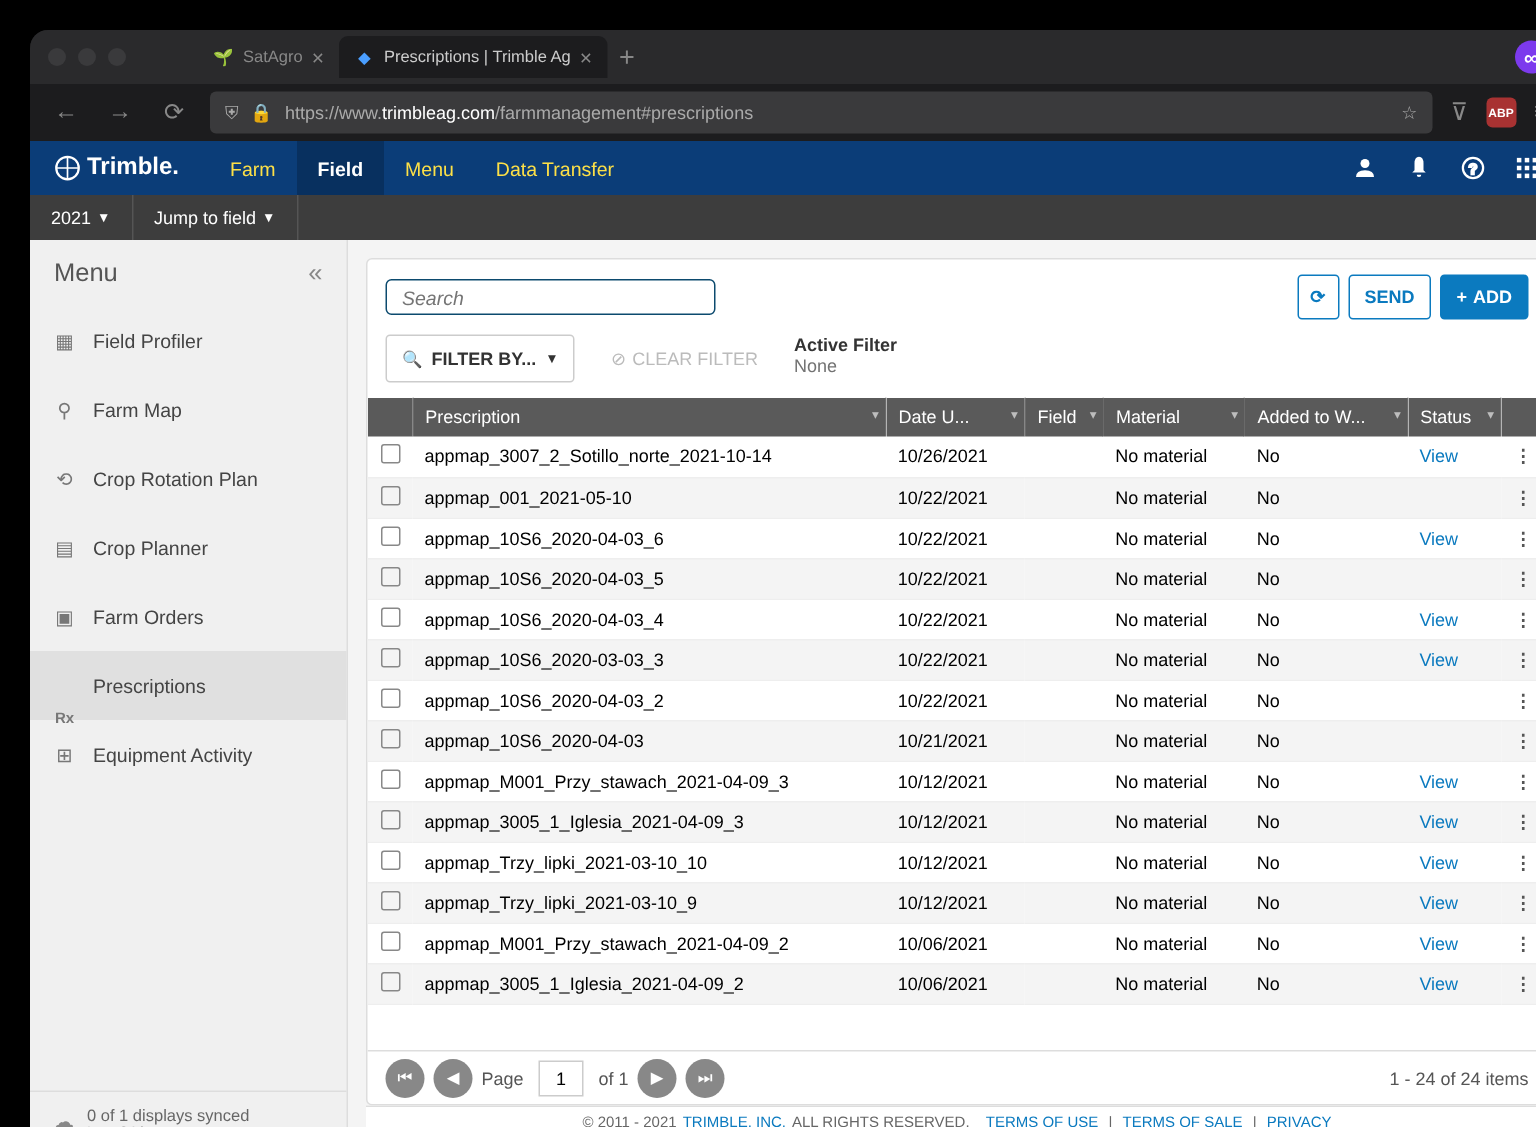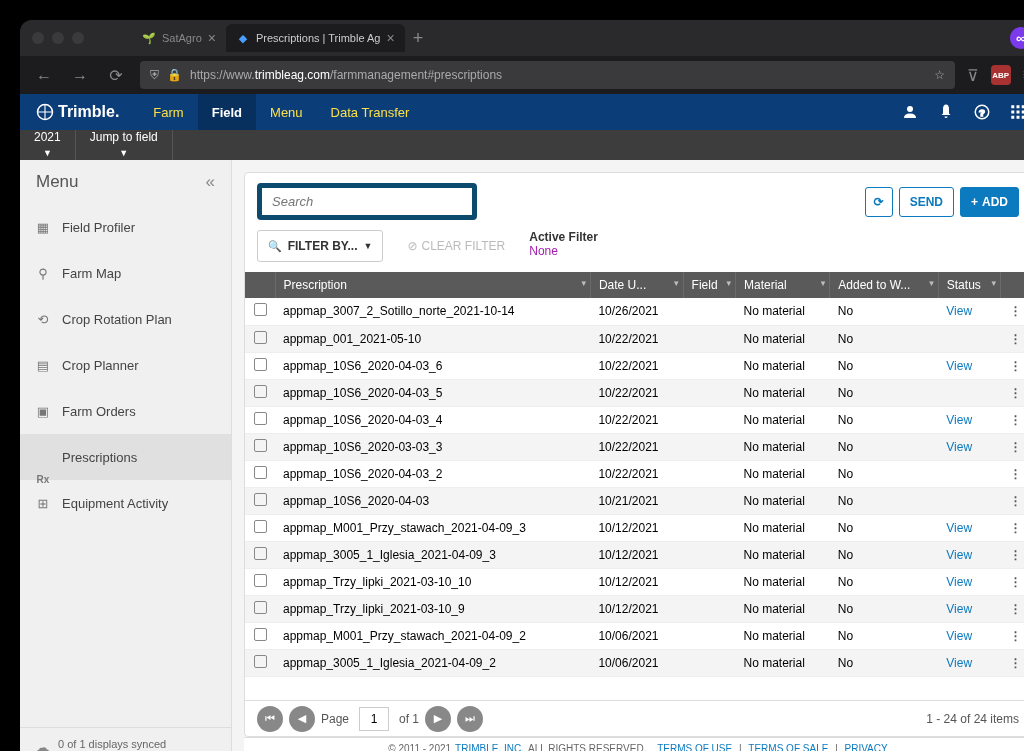--- a/index.html
+++ b/index.html
@@ -25,46 +25,46 @@
 .app { flex: 1; background: #f4f4f4; display: flex; flex-direction: column; overflow: hidden; }
 .app-header { height: 36px; background: #0b3d78; display: flex; align-items: center; padding: 0 16px; color: white; }
 .logo { font-weight: bold; font-size: 16px; display: flex; align-items: center; gap: 4px; }
 .logo-icon { width: 18px; height: 18px; }
 .main-nav { display: flex; gap: 0; margin-left: 20px; }
 .main-nav-item { padding: 0 14px; height: 36px; display: flex; align-items: center; font-size: 13px; color: #fde047; cursor: pointer; }
 .main-nav-item.active { background: #08305f; color: #fff; font-weight: 600; }
 .header-right { margin-left: auto; display: flex; gap: 16px; align-items: center; }
 .header-icon { width: 20px; height: 20px; color: white; cursor: pointer; display: flex; align-items: center; justify-content: center; }
 .sub-header { height: 30px; background: #3d3d3d; display: flex; align-items: center; }
-.sub-item { padding: 0 14px; height: 30px; display: flex; align-items: center; color: #fff; font-size: 12px; border-right: 1px solid #555; cursor: pointer; gap: 4px; flex-direction: column; }
+.sub-item { padding: 0 14px; height: 30px; display: flex; align-items: center; color: #fff; font-size: 12px; border-right: 1px solid #555; cursor: pointer; gap: 4px; }
 .body { flex: 1; display: flex; overflow: hidden; }
 .sidebar { width: 212px; background: #f0f0f0; display: flex; flex-direction: column; border-right: 1px solid #ddd; }
 .sidebar-title { padding: 12px 16px; font-size: 17px; color: #555; display: flex; align-items: center; justify-content: space-between; }
 .collapse-icon { color: #888; cursor: pointer; }
 .menu-items { flex: 1; }
 .menu-item { height: 46px; display: flex; align-items: center; padding: 0 14px; gap: 10px; font-size: 13px; color: #444; cursor: pointer; }
 .menu-item.active { background: #e0e0e0; }
 .menu-icon { width: 18px; height: 18px; color: #777; display: flex; align-items: center; justify-content: center; flex-shrink: 0; }
 .sync-footer { padding: 10px 14px; border-top: 1px solid #ddd; display: flex; gap: 8px; align-items: flex-start; }
 .sync-text { font-size: 11px; color: #666; }
 .sync-sub { font-size: 10px; color: #999; }
 .main { flex: 1; padding: 12px; display: flex; flex-direction: column; overflow: hidden; }
 .card { background: white; border: 1px solid #ddd; border-radius: 4px; flex: 1; display: flex; flex-direction: column; overflow: hidden; }
 .card-top { padding: 10px 12px; display: flex; align-items: center; gap: 10px; }
-.search-in { flex: 0 0 220px; height: 37px; border: 5px solid #0c4a6e; border-radius: 4px; padding: 0 10px; font-size: 13px; font-style: italic; color: #888; }
+.search-in { flex: 0 0 220px; height: 24px; border: 1px solid #0c4a6e; border-radius: 4px; padding: 0 10px; font-size: 13px; font-style: italic; color: #888; }
 .right-btns { margin-left: auto; display: flex; gap: 6px; }
 .btn { height: 30px; padding: 0 10px; border: 1px solid #0b7abf; background: white; color: #0b7abf; font-size: 12px; font-weight: 600; border-radius: 3px; cursor: pointer; display: flex; align-items: center; gap: 4px; }
 .btn.icon-only { padding: 0 8px; }
 .btn.primary { background: #0b7abf; color: white; }
 .filter-row { padding: 0 12px 10px; display: flex; align-items: flex-start; gap: 14px; }
 .filter-btn { height: 32px; border: 1px solid #ccc; padding: 0 10px; font-size: 12px; font-weight: 600; color: #333; border-radius: 3px; cursor: pointer; display: flex; align-items: center; gap: 6px; background: white; }
 .clear-btn { height: 32px; padding: 0 10px; font-size: 12px; color: #bbb; background: none; border: none; display: flex; align-items: center; gap: 4px; }
 .active-filter { font-size: 12px; color: #333; }
 .active-filter-label { font-weight: bold; text-align: right; }
-.active-filter-val { color: #a21caf; }
+.active-filter-val { color: #737373; }
 .table-wrap { flex: 1; overflow: auto; }
 table { width: 100%; border-collapse: collapse; font-size: 12px; }
 thead th { background: #5a5a5a; color: white; text-align: left; padding: 6px 8px; font-weight: normal; border-right: 1px solid #6a6a6a; position: relative; white-space: nowrap; }
 .th-sort { position: absolute; right: 4px; top: 6px; opacity: 0.6; font-size: 9px; }
 tbody tr { height: 27px; }
 tbody tr:nth-child(even) { background: #f4f4f4; }
 tbody td { padding: 4px 8px; border-bottom: 1px solid #eee; white-space: nowrap; }
 .cb-cell { width: 30px; text-align: center; }
 .cb { width: 13px; height: 13px; border: 1px solid #888; display: inline-block; border-radius: 2px; }
 .view-link { color: #0b7abf; cursor: pointer; text-align: center; }

